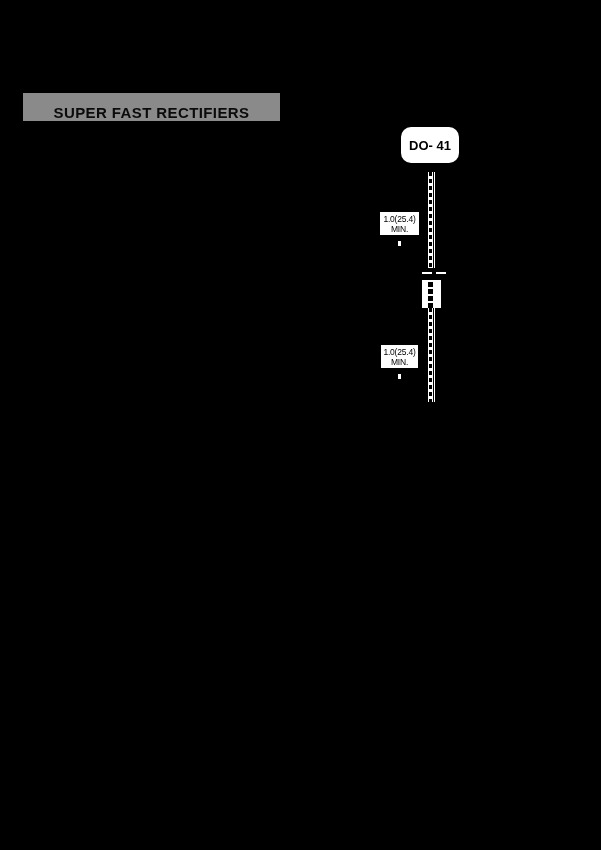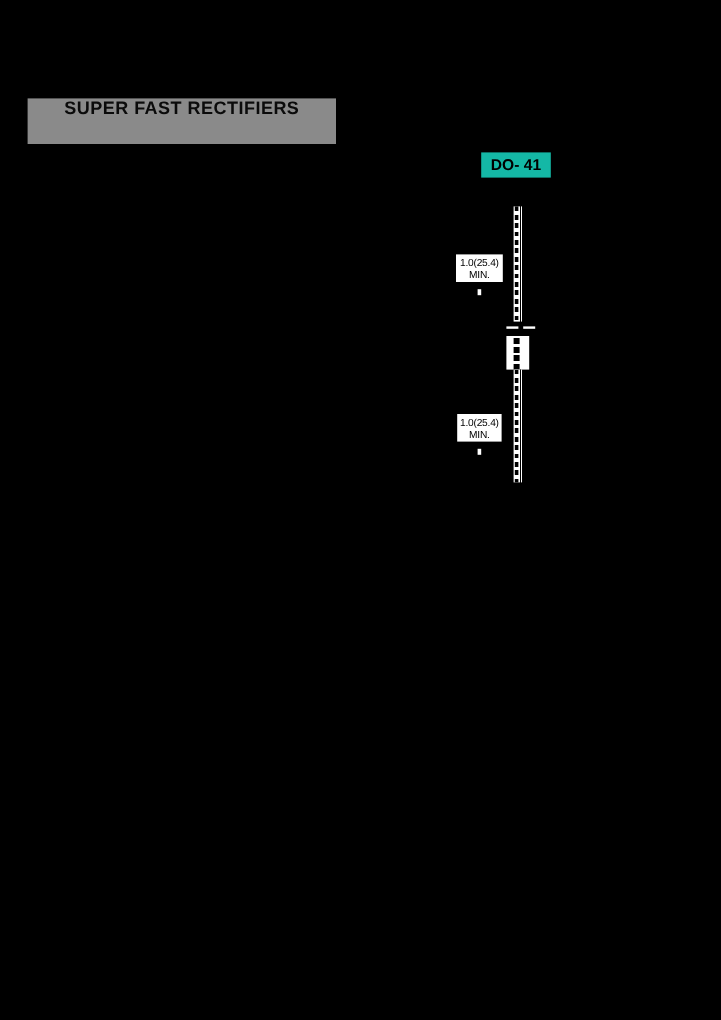--- a/index.html
+++ b/index.html
@@ -11,40 +11,40 @@
   .page {
     position: relative;
     width: 601px; height: 850px;
     background: #000;
     overflow: hidden;
   }
 
   
   .banner {
     position: absolute;
-    left: 23px; top: 82px;
-    width: 257px; height: 38px;
+    left: 23px; top: 93px;
+    width: 257px; height: 28px;
     background: #8a8a8a;
-    display: flex; align-items: flex-start; justify-content: center;
+    display: flex; align-items: flex-end; justify-content: center;
   }
   .banner span {
     color: #0b0b0b;
     font-size: 15px;
     font-weight: bold;
     letter-spacing: 0.4px;
     white-space: nowrap;
   }
 
   
   .pkg-label {
     position: absolute;
     left: 401px; top: 127px;
-    width: 58px; height: 21px;
-    background: #14b8a6;
-    display: flex; align-items: center; justify-content: center;
+    width: 58px; height: 36px;
+    background: #ffffff;
+    display: flex; align-items: center; justify-content: center; border-radius: 10px;
   }
   .pkg-label span {
     color: #000;
     font-size: 13px;
     font-weight: bold;
     white-space: nowrap;
   }
 
   
   .lead {

